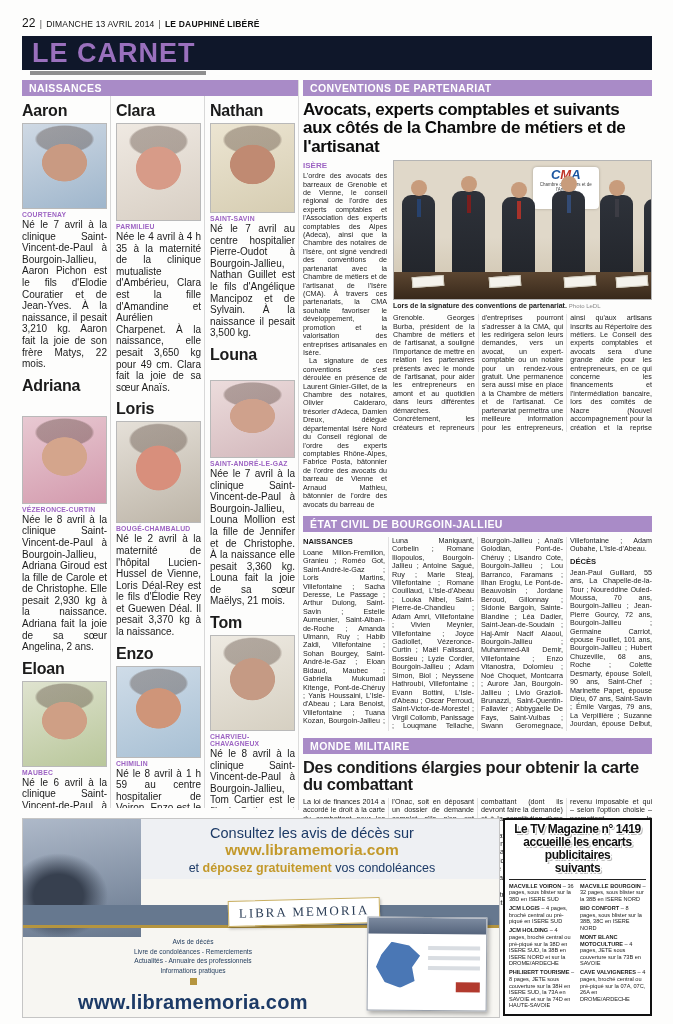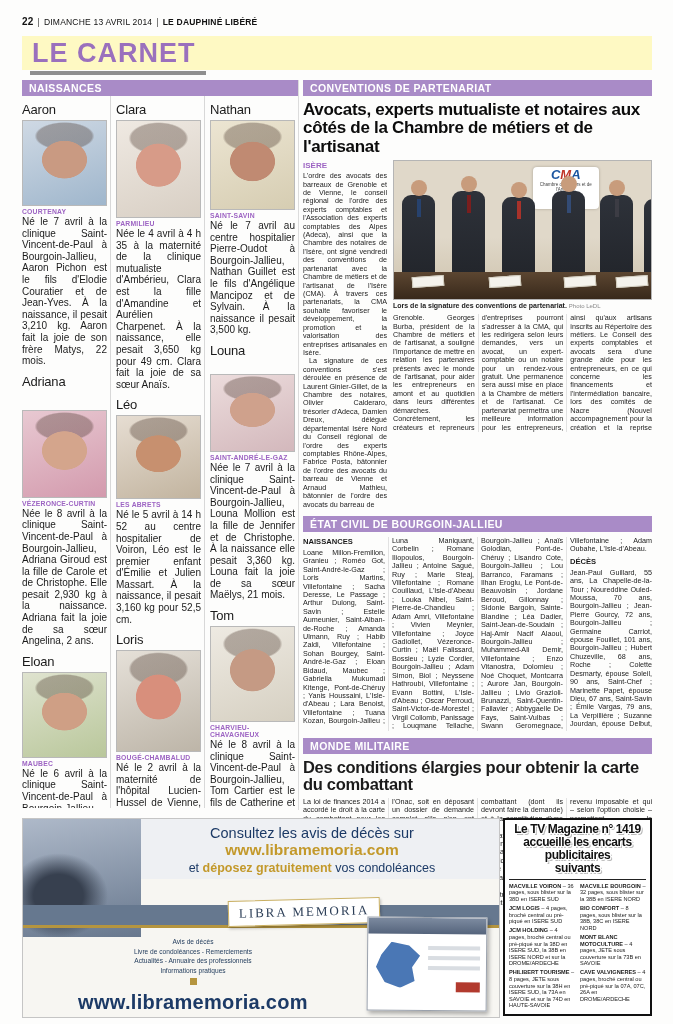--- a/index.html
+++ b/index.html
@@ -1,35 +1,35 @@
 <!DOCTYPE html>
 <html lang="fr"><head>
 <meta charset="utf-8">
 <style>
   html,body{margin:0;padding:0;background:#e9e9e9;}
   .page{position:relative;width:673px;height:1024px;background:#fdfdfc;margin:0 auto;
         font-family:"Liberation Sans",sans-serif;color:#1b1b1b;overflow:hidden;}
   
   .masthead{position:absolute;top:16px;left:22px;font-size:8.5px;color:#111;letter-spacing:.2px;}
-  .masthead .pg{font-weight:bold;font-size:10px;}
+  .masthead .pg{font-weight:normal;font-size:12px;}
   .masthead .sep{margin:0 4px;color:#444;}
   .masthead .paper{font-weight:bold;}
-  .carnet-bar{position:absolute;top:36px;left:22px;width:630px;height:34px;background:#fef9c3;}
+  .carnet-bar{position:absolute;top:36px;left:22px;width:630px;height:34px;background:#0f172a;}
   .carnet-title{display:inline-block;margin:2px 0 0 8px;font-size:27px;font-weight:bold;
         color:#9a70bd;letter-spacing:1px;border-bottom:4px solid #8f8f8f;padding:0 10px 2px 2px;}
   
   .purple-bar{background:#a98bc7;color:#fff;font-size:10.5px;font-weight:bold;
         letter-spacing:.4px;padding:2px 0 2px 7px;}
   
   .naissances{position:absolute;top:80px;left:22px;width:276px;height:730px;border-right:1px solid #dcdcdc;}
   .baby-cols{display:flex;height:712px;overflow:hidden;}
   .baby-col{width:86px;padding:4px 3px 0 0;}
   .baby-col + .baby-col{border-left:1px solid #d8d8d8;padding-left:5px;}
   .baby{margin-bottom:7px;}
-  .baby-name{font-size:13px;font-weight:normal;margin:2px 0 3px 0;letter-spacing:-.2px;}
+  .baby-name{font-size:16px;font-weight:bold;margin:2px 0 3px 0;letter-spacing:-.2px;}
   .baby-photo{width:100%;border:1px solid #b9b9b9;box-sizing:border-box;
         background:
          radial-gradient(ellipse 46% 38% at 50% 46%, var(--skin) 0 58%, rgba(0,0,0,0) 60%),
          radial-gradient(ellipse 60% 28% at 50% 18%, rgba(70,50,40,.35) 0 55%, rgba(0,0,0,0) 60%),
          linear-gradient(160deg, var(--bg1), var(--bg2));}
   .baby-city{font-size:6.8px;font-weight:bold;color:#9d64c3;margin:2px 0 1px 0;letter-spacing:.2px;}
   .baby-text{font-size:10px;line-height:1.16;text-align:justify;hyphens:auto;}
   
   .right-region{position:absolute;top:80px;left:303px;width:349px;}
   .conv-headline{font-size:17px;font-weight:bold;line-height:1.08;letter-spacing:-.3px;margin:5px 0 4px 0;color:#0c0c0c;}
@@ -142,26 +142,20 @@
           </div>
         </div>
         <div class="baby-col">
           <div class="baby">
             <h3 class="baby-name" style="margin: 2px 0px 3px;">Clara</h3>
             <div class="baby-photo" style="--skin: #d79b88; --bg1: #efe9e2; --bg2: #d8cfc4; height: 98px;"></div>
             <div class="baby-city">PARMILIEU</div>
             <div class="baby-text">Née le 4 avril à 4 h 35 à la maternité de la clinique mutualiste d'Ambérieu, Clara est la fille d'Amandine et Aurélien Charpenet. À la naissance, elle pesait 3,650 kg pour 49 cm. Clara fait la joie de sa sœur Anaïs.</div>
           </div>
           <div class="baby">
-            <h3 class="baby-name" style="margin: 2px 0px 3px;">Léo</h3>
-            <div class="baby-photo" style="--skin: #c7906f; --bg1: #e6ddd2; --bg2: #c2b49f; height: 84px;"></div>
-            <div class="baby-city">LES ABRETS</div>
-            <div class="baby-text">Né le 5 avril à 14 h 52 au centre hospitalier de Voiron, Léo est le premier enfant d'Émilie et Julien Massart. À la naissance, il pesait 3,160 kg pour 52,5 cm.</div>
-          </div>
-          <div class="baby">
             <h3 class="baby-name" style="margin: 2px 0px 3px;">Loris</h3>
             <div class="baby-photo" style="--skin: #d88f7c; --bg1: #e5e0d8; --bg2: #bdb5a8; height: 102px;"></div>
             <div class="baby-city">BOUGÉ-CHAMBALUD</div>
             <div class="baby-text">Né le 2 avril à la maternité de l'hôpital Lucien-Hussel de Vienne, Loris Déal-Rey est le fils d'Élodie Rey et Guewen Déal. Il pesait 3,370 kg à la naissance.</div>
           </div>
           <div class="baby">
             <h3 class="baby-name" style="margin: 2px 0px 3px;">Enzo</h3>
             <div class="baby-photo" style="--skin: #cf9579; --bg1: #cfdce8; --bg2: #a8c0d4; height: 92px;"></div>
             <div class="baby-city">CHIMILIN</div>
             <div class="baby-text">Né le 8 avril à 1 h 59 au centre hospitalier de Voiron, Enzo est le fils de Sandra Turquet et Fekir Aloui. À la naissance, il pesait 2,890 kg. Enzo fait la joie de Lina, 5 ans.</div>
@@ -192,21 +186,21 @@
             <div class="baby-city">BOURGOIN-JALLIEU</div>
             <div class="baby-text">Né le 8 avril au centre hospitalier Pierre-Oudot à Bourgoin-Jallieu, Sacha Ginet est le fils de Myriam et de Fabrice. À la naissance il pesait 4,300 kg. Sacha fait la joie de son frère Hugo, 6 ans.</div>
           </div>
         </div>
       </div>
   </section>
 
   <section class="right-region">
 
     <div class="purple-bar">CONVENTIONS DE PARTENARIAT</div>
-    <h1 class="conv-headline">Avocats, experts mutualiste et notaires aux côtés de la Chambre de métiers et de l'artisanat</h1>
+    <h1 class="conv-headline">Avocats, experts comptables et suivants aux côtés de la Chambre de métiers et de l'artisanat</h1>
 
     <div class="article-flex">
       <div class="art-left">
         <div class="region-label">ISÈRE</div>
         <div class="body-txt" id="convLead">
             <p>L'ordre des avocats des barreaux de Grenoble et de Vienne, le conseil régional de l'ordre des experts comptables et l'Association des experts comptables des Alpes (Adeca), ainsi que la Chambre des notaires de l'Isère, ont signé vendredi des conventions de partenariat avec la Chambre de métiers et de l'artisanat de l'Isère (CMA). À travers ces partenariats, la CMA souhaite favoriser le développement, la promotion et la valorisation des entreprises artisanales en Isère.</p>
             <p class="indent">La signature de ces conventions s'est déroulée en présence de Laurent Ginier-Gillet, de la Chambre des notaires, Olivier Calderaro, trésorier d'Adeca, Damien Dreux, délégué départemental Isère Nord du Conseil régional de l'ordre des experts comptables Rhône-Alpes, Fabrice Posta, bâtonnier de l'ordre des avocats du barreau de Vienne et Arnaud Mathieu, bâtonnier de l'ordre des avocats du barreau de</p>
           </div>
       </div>
       <div class="art-right">

